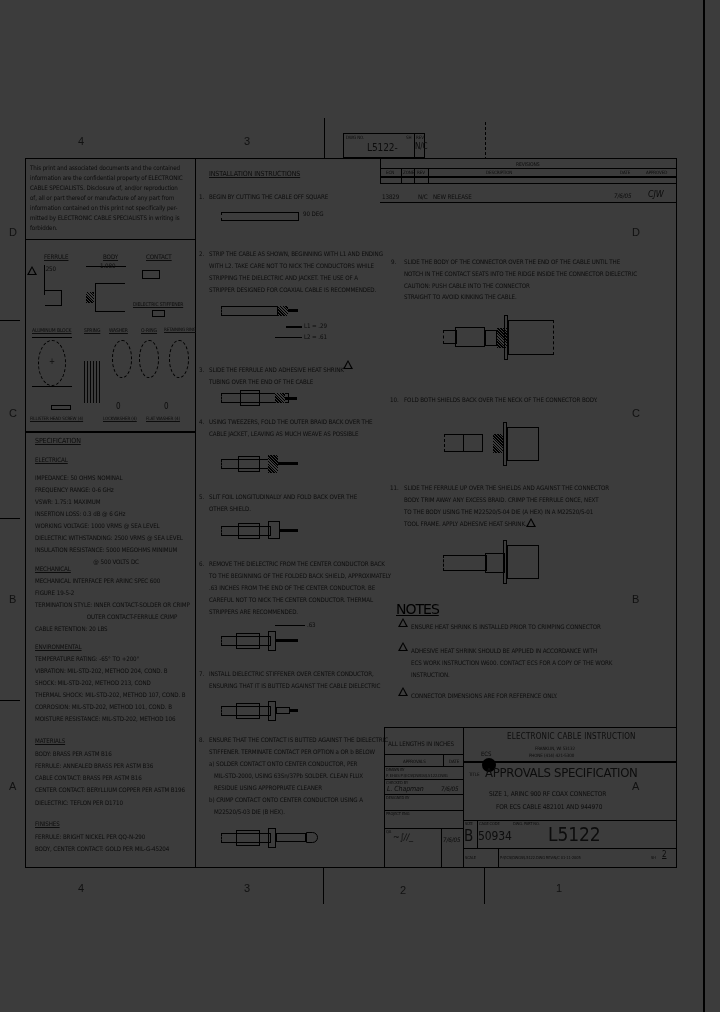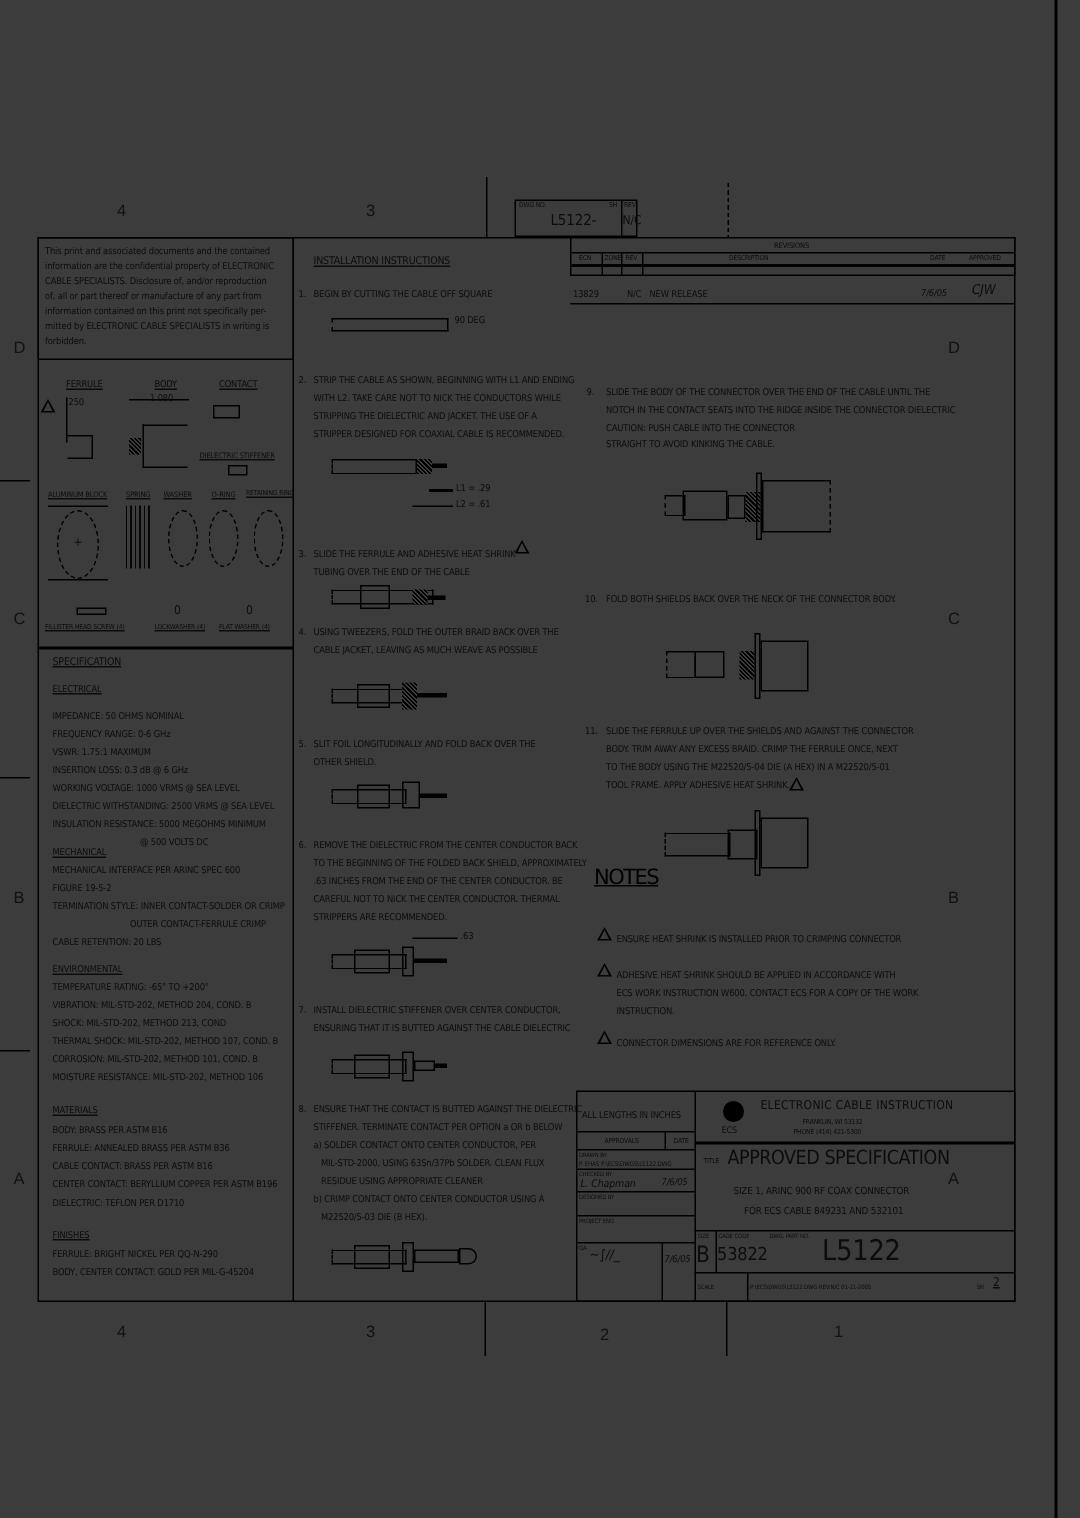--- a/index.html
+++ b/index.html
@@ -1,18 +1,18 @@
 <!DOCTYPE html>
 <html><head>
 <meta charset="utf-8">
 <style>
   html, body { margin:0; padding:0; }
   body { width:720px; height:1012px; background:#3c3c3c; position:relative; overflow:hidden;
          font-family:"DejaVu Sans Condensed","DejaVu Sans",sans-serif; color:#000; }
-  .abs { position:absolute; }
+  .abs { position:absolute;margin-top:24px; }
   .t { position:absolute; font-size:6.2px; line-height:8px; white-space:nowrap; letter-spacing:-0.1px; color:#0c0c0c; }
   .u { text-decoration:underline; }
   .vline { position:absolute; width:1px; background:#000; }
   .hline { position:absolute; height:1px; background:#000; }
   .box { position:absolute; border:1px solid #000; box-sizing:border-box; }
   .zone { position:absolute; font-size:11px; color:#111; font-family:"Liberation Sans",sans-serif; }
   .tri { position:absolute; width:0; height:0; border-left:5px solid transparent; border-right:5px solid transparent; border-bottom:9px solid #000; }
   .tri::after { content:""; position:absolute; left:-3px; top:2px; border-left:3px solid transparent; border-right:3px solid transparent; border-bottom:6px solid #3c3c3c; }
   .cable { position:absolute; border:1px solid #000; height:10px; box-sizing:border-box; }
   .conn { position:absolute; border:1px solid #000; box-sizing:border-box; }
@@ -330,30 +330,30 @@
   <div class="vline" style="left:78px;top:0;height:140px;"></div>
 
   <div class="abs" style="left:97px;top:6px;width:14px;height:14px;border-radius:50%;background:#000;"></div>
   <span class="t" style="left:96px;top:22px;font-size:6px;">ECS</span>
   <span class="t" style="left:122px;top:5px;font-size:8px;letter-spacing:0.2px;">ELECTRONIC CABLE INSTRUCTION</span>
   <span class="t" style="left:150px;top:17px;font-size:4.5px;">FRANKLIN, WI 53132</span>
   <span class="t" style="left:144px;top:24px;font-size:4.5px;">PHONE (414) 421-5300</span>
   <div class="hline" style="left:78px;top:33px;width:213px;height:1.5px;"></div>
 
   <span class="t" style="left:84px;top:43px;font-size:4.5px;">TITLE</span>
-  <span class="t" style="left:100px;top:38px;font-size:13px;line-height:14px;letter-spacing:-0.3px;">APPROVED SPECIFICATION</span>
+  <span class="t" style="left:100px;top:38px;font-size:13px;line-height:14px;letter-spacing:-0.3px;">APPROVALS SPECIFICATION</span>
   <span class="t" style="left:104px;top:62px;font-size:6.5px;">SIZE 1, ARINC 900 RF COAX CONNECTOR</span>
-  <span class="t" style="left:111px;top:75px;font-size:6.5px;">FOR ECS CABLE 849231 AND 532101</span>
+  <span class="t" style="left:111px;top:75px;font-size:6.5px;">FOR ECS CABLE 482101 AND 944970</span>
   <div class="hline" style="left:78px;top:92px;width:213px;"></div>
 
   <span class="t" style="left:80px;top:92px;font-size:4px;">SIZE</span>
   <span class="t" style="left:79px;top:100px;font-size:15px;line-height:16px;">B</span>
   <div class="vline" style="left:92px;top:92px;height:28px;"></div>
   <span class="t" style="left:94px;top:92px;font-size:4px;">CAGE CODE</span>
-  <span class="t" style="left:93px;top:102px;font-size:12px;line-height:13px;">53822</span>
+  <span class="t" style="left:93px;top:102px;font-size:12px;line-height:13px;">50934</span>
   <span class="t" style="left:128px;top:92px;font-size:4px;">DWG.  PART NO.</span>
   <span class="t" style="left:163px;top:96px;font-size:19px;line-height:20px;">L5122</span>
   <div class="hline" style="left:78px;top:120px;width:213px;"></div>
 
   <span class="t" style="left:80px;top:126px;font-size:4px;">SCALE</span>
   <div class="vline" style="left:113px;top:120px;height:20px;"></div>
   <span class="t" style="left:115px;top:126px;font-size:4px;">P:\ECS\DWGS\L5122.DWG  REV:N/C  01-11-2005</span>
   <span class="t" style="left:266px;top:126px;font-size:4px;">SH</span>
   <span class="t u" style="left:277px;top:123px;font-size:8px;">2</span>
 </div>

